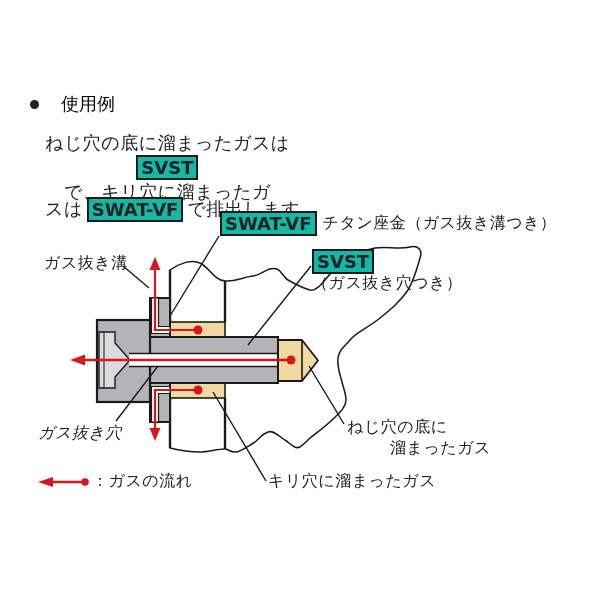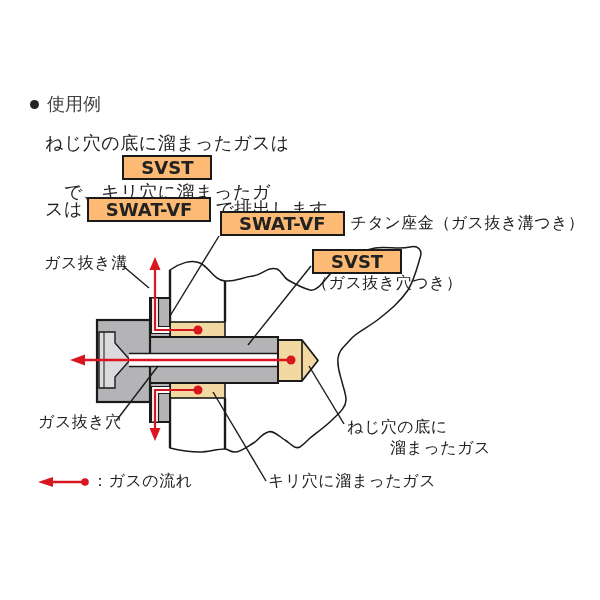--- a/index.html
+++ b/index.html
@@ -2,28 +2,28 @@
 <html><head>
 <meta charset="utf-8">
 <style>
   html,body{margin:0;padding:0;background:#ffffff;}
   .stage{
     position:relative;width:600px;height:600px;background:#ffffff;overflow:hidden;
     font-family:"DejaVu Sans","Liberation Sans",sans-serif;color:#222;
   }
   .abs{position:absolute;}
   svg{position:absolute;left:0;top:0;}
-  .heading-row{left:30px;top:92px;display:flex;align-items:center;gap:8px;font-size:18px;color:#404040;}
+  .heading-row{left:30px;top:92px;display:flex;align-items:center;gap:22px;font-size:18px;color:#000000;}
   .bullet{width:9px;height:9px;border-radius:50%;background:#222;display:inline-block;}
   .para-line{left:45px;display:flex;align-items:center;height:26px;font-size:18px;letter-spacing:0.5px;white-space:nowrap;}
   .line1{top:131px;flex-direction:column;}
   .line2{top:164px;margin-top:32px;}
   .kbox{
     display:inline-block;border:2px solid #1a1a1a;font-weight:bold;font-size:18px;
-    line-height:21px;padding:0 17px;margin:0 4px;background:#fdba74;letter-spacing:0;
+    line-height:21px;padding:0 3px;margin:0 4px;background:#14b8a6;letter-spacing:0;
   }
   .lbl{font-size:16px;letter-spacing:0.5px;white-space:nowrap;color:#222;}
   .lblrow{display:flex;align-items:center;gap:6px;white-space:nowrap;}
   .lblrow .kbox{margin:0;}
 </style>
 </head>
 <body>
 
 <div class="stage">
 
@@ -139,21 +139,21 @@
     <span class="lbl">チタン座金（ガス抜き溝つき）</span>
   </div>
 
   <div class="abs lblrow" style="left:312px;top:249px;">
     <span class="kbox">SVST</span>
   </div>
   <div class="abs lbl" style="left:44px;top:253px;">ガス抜き溝</div>
 
   <div class="abs lbl" style="left:312px;top:273px;">（ガス抜き穴つき）</div>
 
-  <div class="abs lbl" style="left:38px;top:412px;">ガス抜き穴</div>
+  <div class="abs lbl" style="left:38px;top:423px;font-style:italic;">ガス抜き穴</div>
 
   <div class="abs lbl" style="left:347px;top:417px;">ねじ穴の底に</div>
   <div class="abs lbl" style="left:346px;top:438px;margin-left:44px;">溜まったガス</div>
 
   <div class="abs lbl" style="left:268px;top:471px;">キリ穴に溜まったガス</div>
 
   <div class="abs lbl" style="left:92px;top:471px;">：ガスの流れ</div>
 
 </div>
 

